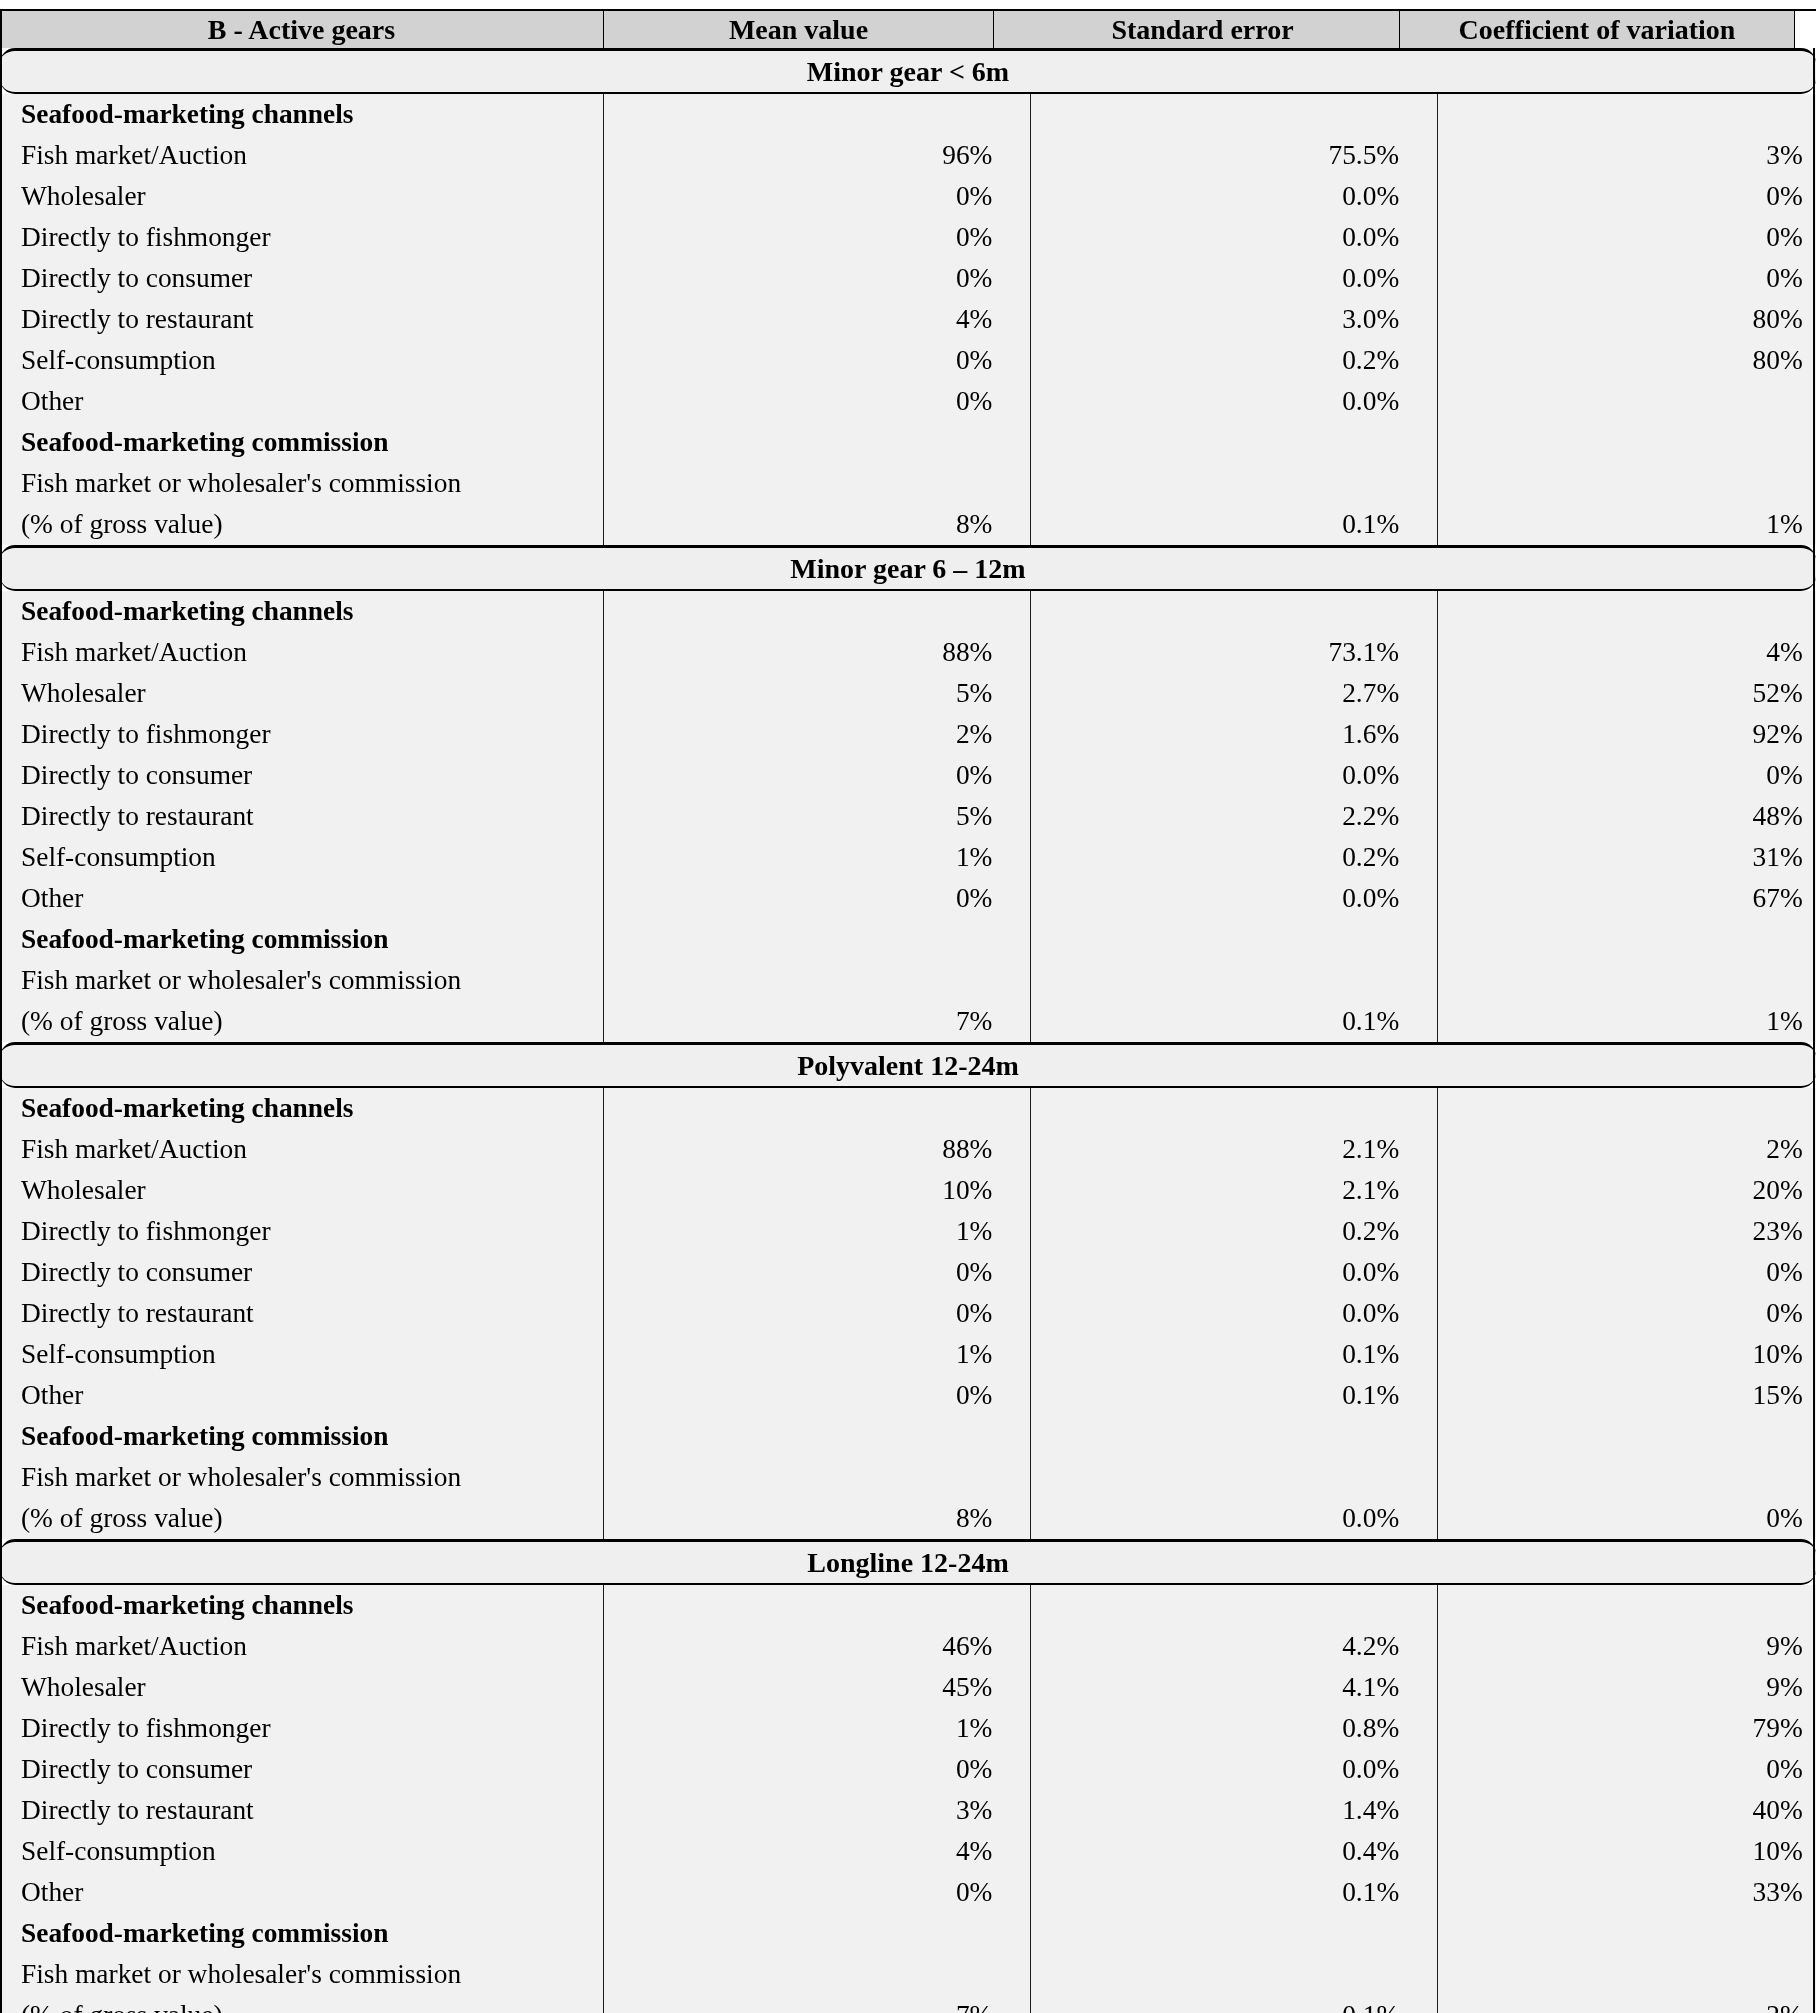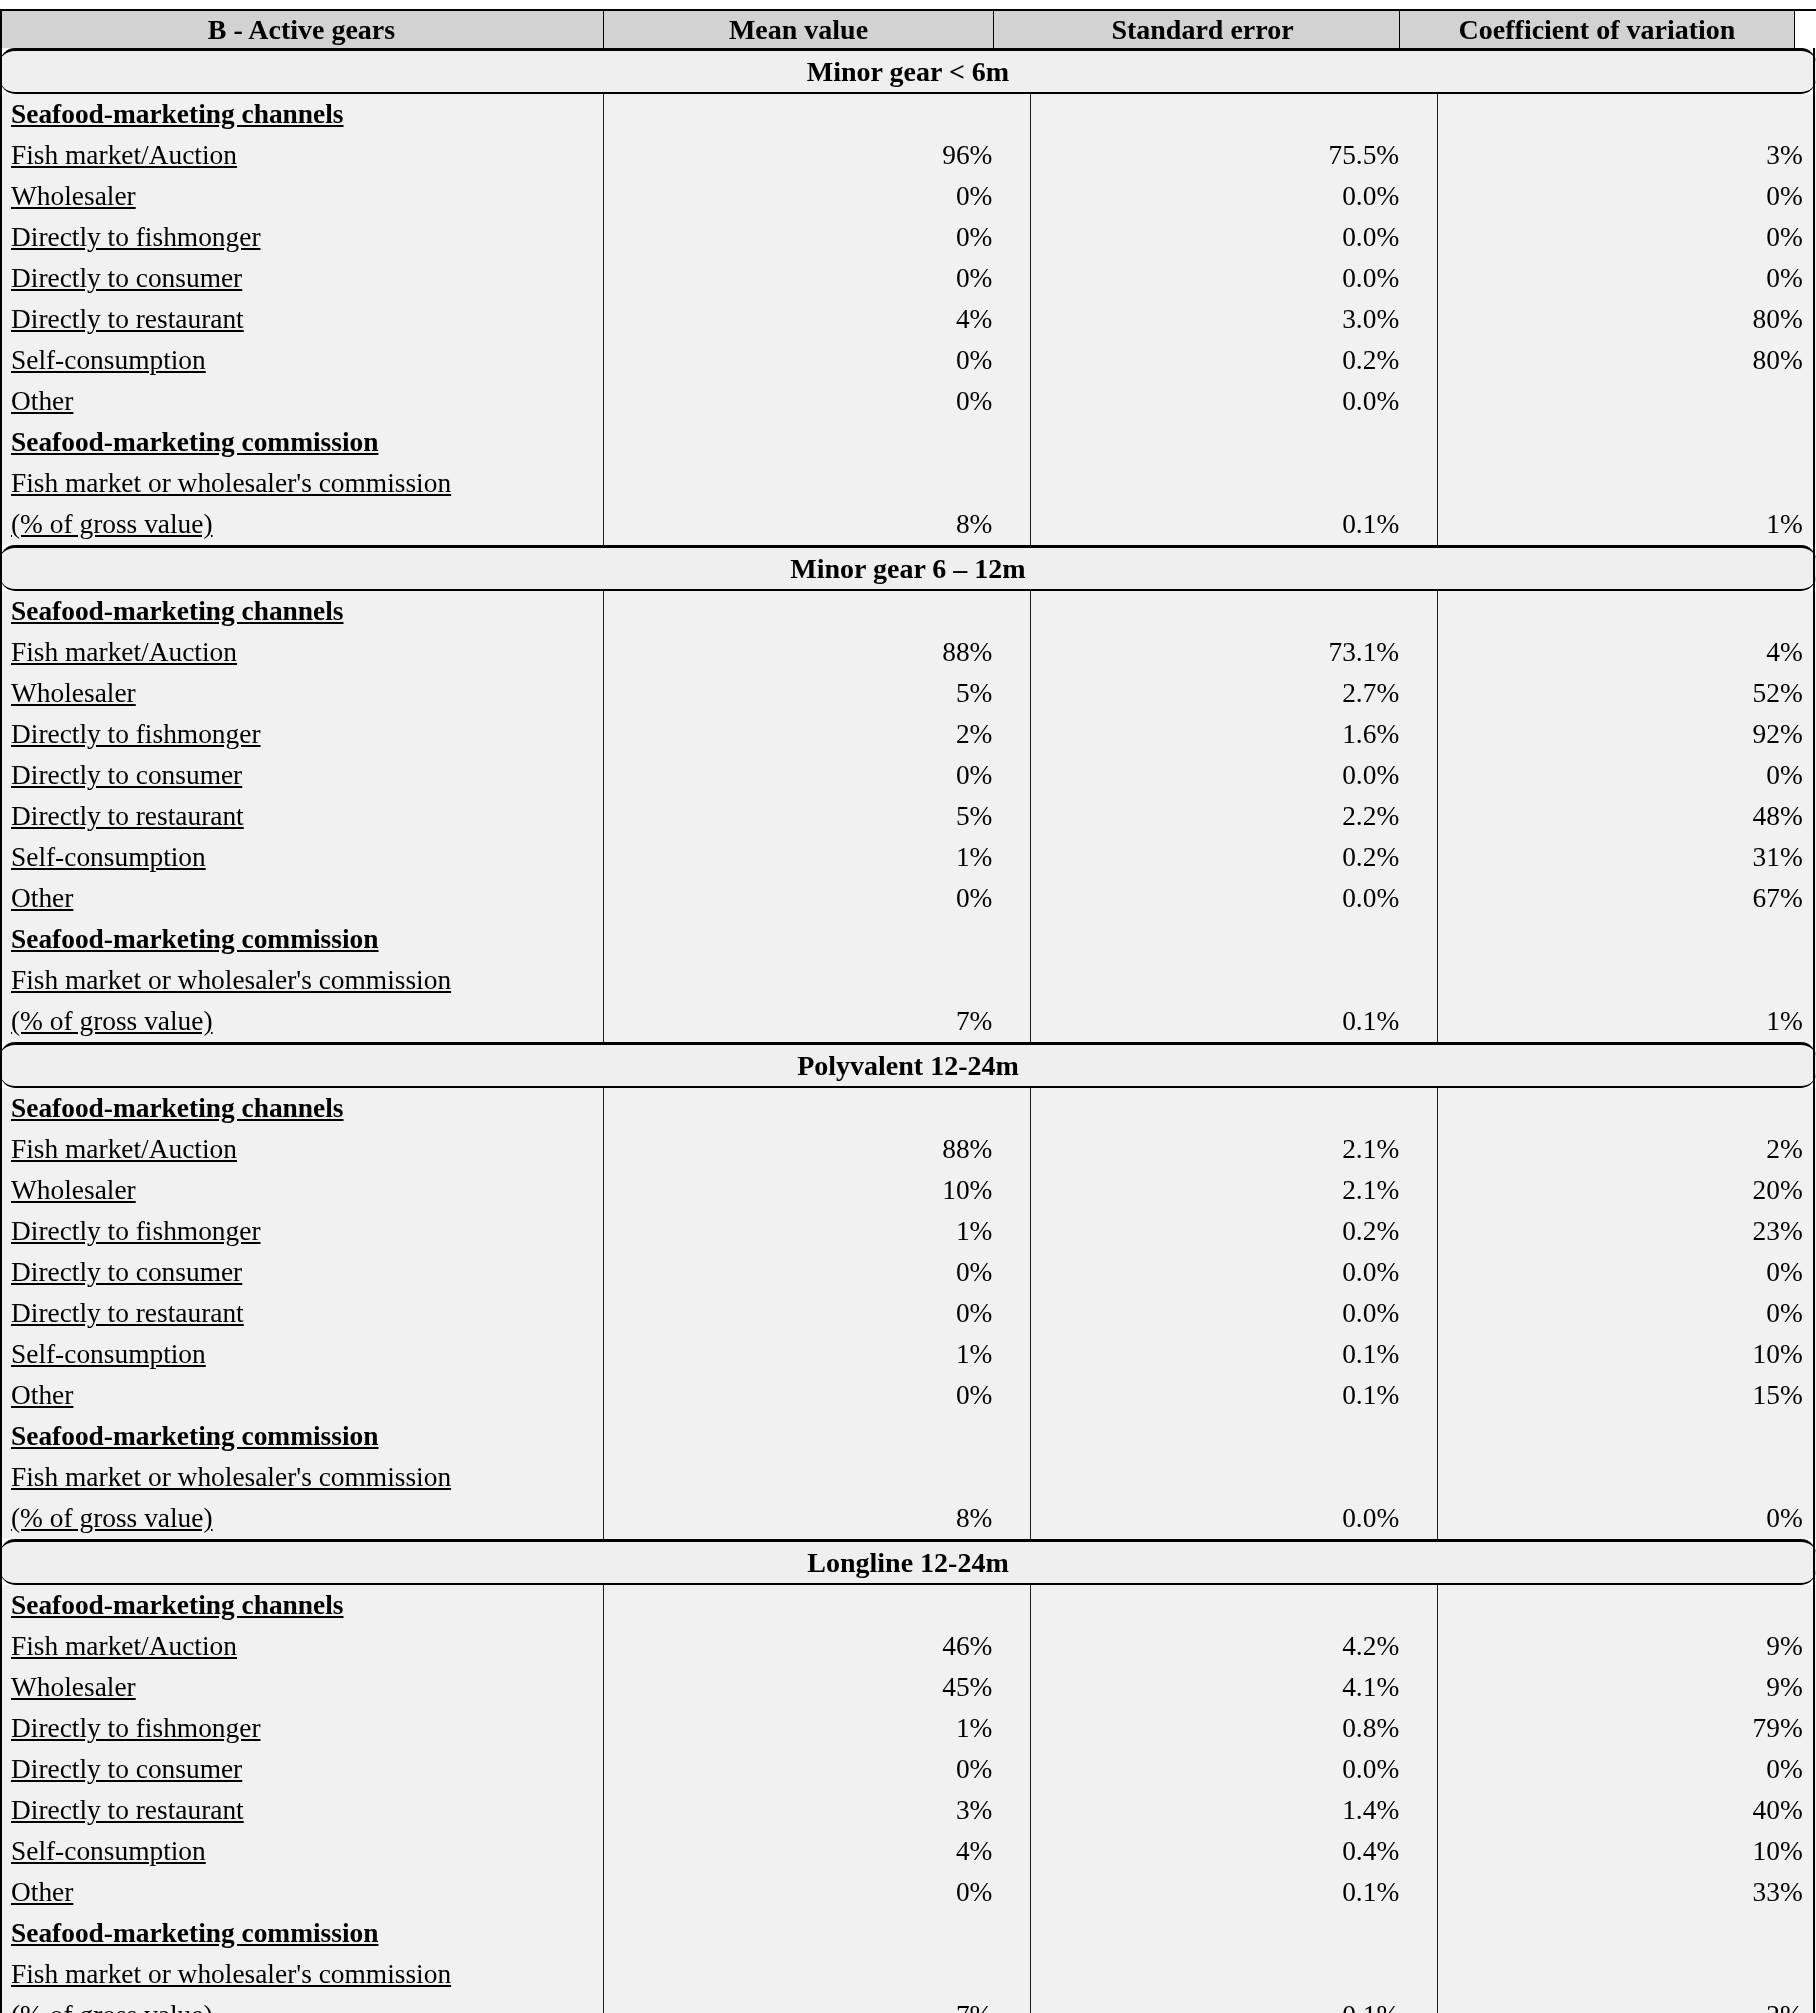--- a/index.html
+++ b/index.html
@@ -57,21 +57,21 @@
   .row { display: flex; height: 41px; background: #f1f1f1; }
   .cell {
     box-sizing: border-box;
     display: flex;
     align-items: center;
     font-size: 27.4px;
     line-height: 1;
     white-space: nowrap;
     overflow: hidden;
   }
-  .cell.label { width: 603px; padding-left: 11px; justify-content: flex-start; text-decoration: underline; }
+  .cell.label { width: 603px; padding-left: 21px; justify-content: flex-start; }
   .row.bold .cell.label { font-weight: bold; }
   .cell.num  { justify-content: flex-end; }
   .cell.mean { width: 428px; border-left: 1.9px solid #1c1c1c; padding-right: 38px; }
   .cell.se   { width: 407px; border-left: 1.9px solid #1c1c1c; padding-right: 38px; }
   .cell.cov  { width: 379px; border-left: 1.9px solid #1c1c1c; padding-right: 13.2px; }
 
   
   .edge-left  { position: absolute; left: 0;     top: 8.5px;  width: 1.9px; height: 2005px; background: #000000; }
   .edge-right { position: absolute; left: 1813px; top: 48px; width: 1.9px; height: 1966px; background: #000000; }
 </style>

